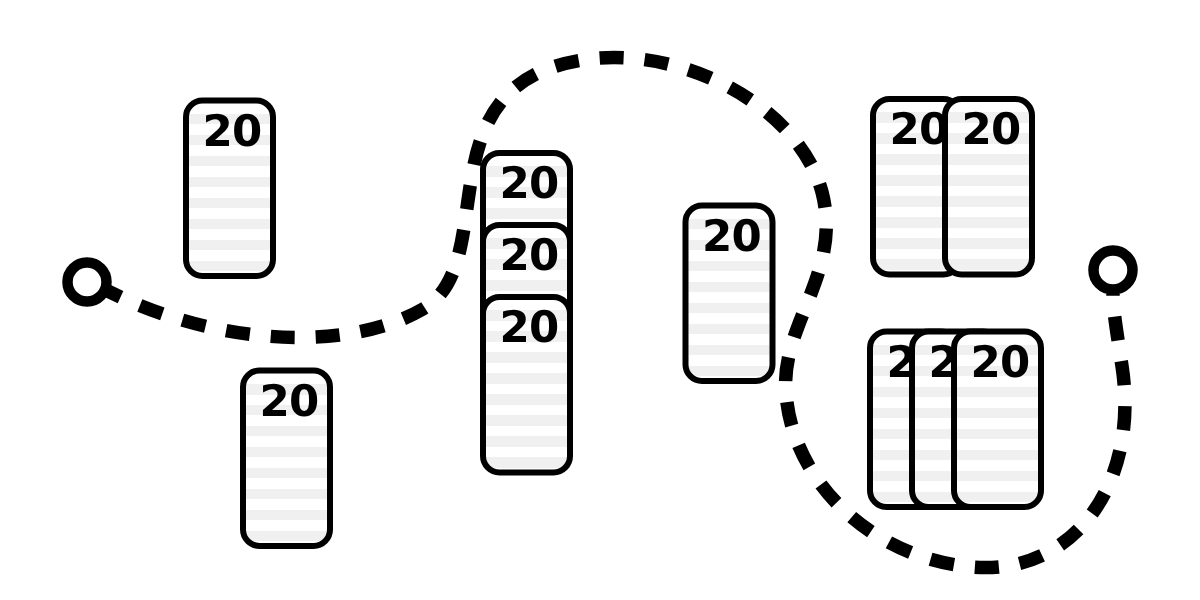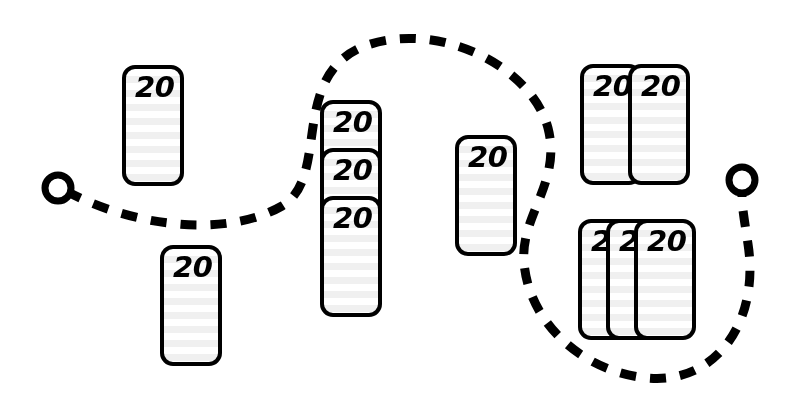--- a/index.html
+++ b/index.html
@@ -40,21 +40,20 @@
     border-radius: 13px;
     background-color: #ffffff;
     background-image: repeating-linear-gradient(
       to bottom,
       #ffffff 0px,
       #ffffff 7px,
       #f0f0f0 7px,
       #f0f0f0 14px
     );
     overflow: hidden;
-    font-style: italic;
   }
   .card-label {
     position: absolute;
     left: 9px;
     top: 1px;
     font-family: "DejaVu Sans", "Liberation Sans", sans-serif;
     font-weight: bold;
     font-size: 29px;
     line-height: 34px;
     letter-spacing: -0.5px;

